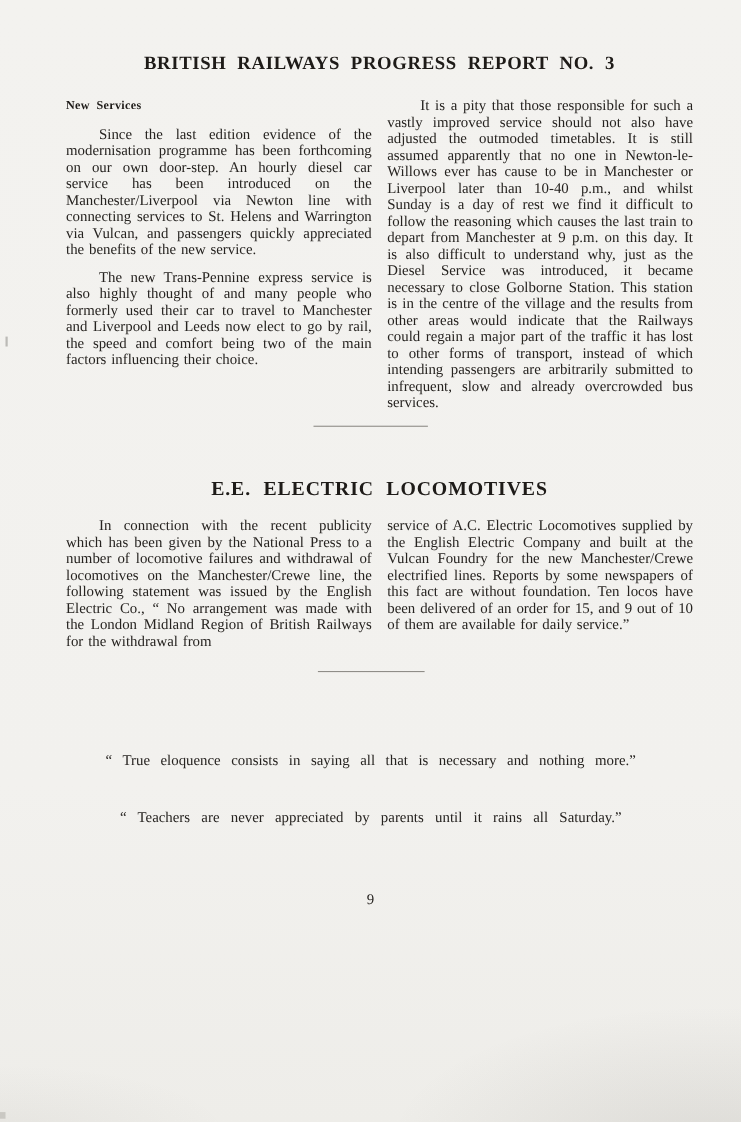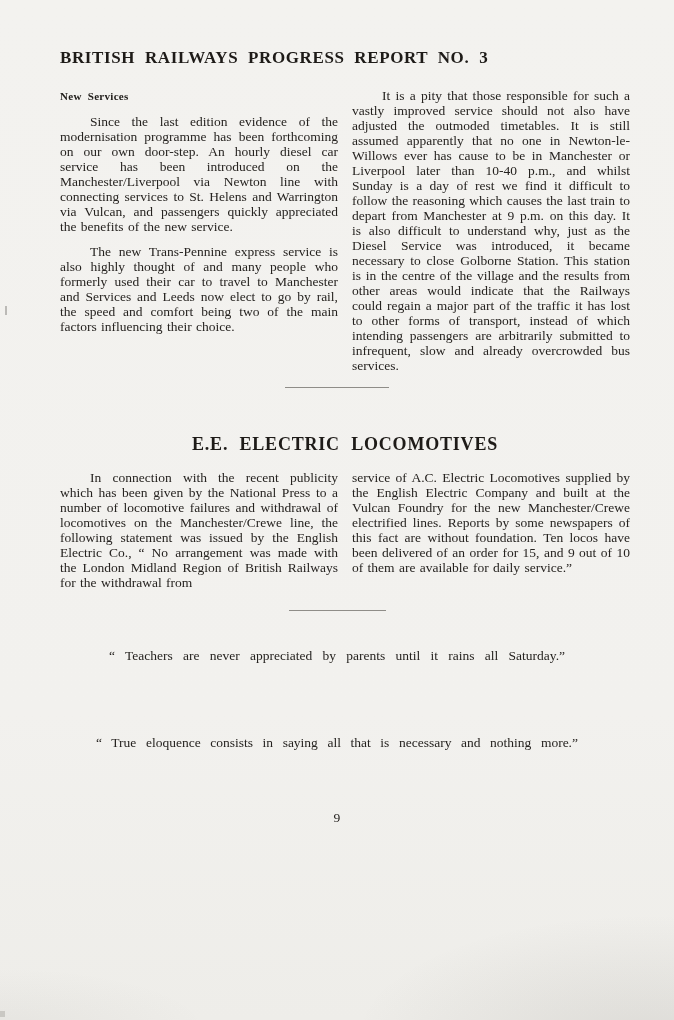--- a/index.html
+++ b/index.html
@@ -19,21 +19,21 @@
       radial-gradient(ellipse 420px 180px at 96% 102%, rgba(70,64,56,0.10), rgba(70,64,56,0) 70%),
       radial-gradient(ellipse 300px 90px at 0% 101%, rgba(70,64,56,0.05), rgba(70,64,56,0) 70%),
       linear-gradient(180deg, #f3f2ef 0%, #f2f1ee 70%, #eeede9 100%);
   }
   .content {
     margin-left: 60px;
     width: 570px;
   }
   .page-title {
     margin-top: 48px;
-    text-align: left;
+    text-align: center;
     font-size: 17px;
     line-height: 20px;
     font-weight: bold;
     letter-spacing: 0.6px;
     word-spacing: 5px;
     color: #1e1b18;
   }
   .columns {
     display: flex;
     gap: 14px;
@@ -110,21 +110,21 @@
 <body>
 
 <div class="page">
 
   <h1 class="page-title content">BRITISH RAILWAYS PROGRESS REPORT NO. 3</h1>
 
   <div class="columns section-one content">
     <div class="col">
       <h2 class="col-heading">New Services</h2>
       <p class="para indent">Since the last edition evidence of the modernisation programme has been forthcoming on our own door-step. An hourly diesel car service has been introduced on the Manchester/Liverpool via Newton line with connecting services to St. Helens and Warrington via Vulcan, and passengers quickly appreciated the benefits of the new service.</p>
-      <p class="para indent">The new Trans-Pennine express service is also highly thought of and many people who formerly used their car to travel to Manchester and Services and Leeds now elect to go by rail, the speed and comfort being two of the main factors influencing their choice.</p>
+      <p class="para indent">The new Trans-Pennine express service is also highly thought of and many people who formerly used their car to travel to Manchester and Liverpool and Leeds now elect to go by rail, the speed and comfort being two of the main factors influencing their choice.</p>
     </div>
     <div class="col">
       <p class="para indent">It is a pity that those responsible for such a vastly improved service should not also have adjusted the outmoded timetables. It is still assumed apparently that no one in Newton-le-Willows ever has cause to be in Manchester or Liverpool later than 10-40 p.m., and whilst Sunday is a day of rest we find it difficult to follow the reasoning which causes the last train to depart from Manchester at 9 p.m. on this day. It is also difficult to understand why, just as the Diesel Service was introduced, it became necessary to close Golborne Station. This station is in the centre of the village and the results from other areas would indicate that the Railways could regain a major part of the traffic it has lost to other forms of transport, instead of which intending passengers are arbitrarily submitted to infrequent, slow and already overcrowded bus services.</p>
     </div>
   </div>
 
   <hr class="rule rule-one">
 
   <h2 class="section-heading content">E.E. ELECTRIC LOCOMOTIVES</h2>
 
@@ -132,22 +132,22 @@
     <div class="col">
       <p class="para indent">In connection with the recent publicity which has been given by the National Press to a number of locomotive failures and withdrawal of locomotives on the Manchester/Crewe line, the following statement was issued by the English Electric Co., “ No arrangement was made with the London Midland Region of British Railways for the withdrawal from</p>
     </div>
     <div class="col">
       <p class="para">service of A.C. Electric Locomotives supplied by the English Electric Company and built at the Vulcan Foundry for the new Manchester/Crewe electrified lines. Reports by some newspapers of this fact are without foundation. Ten locos have been delivered of an order for 15, and 9 out of 10 of them are available for daily service.”</p>
     </div>
   </div>
 
   <hr class="rule rule-two">
 
+  <p class="quote quote-one">“ True eloquence consists in saying all that is necessary and nothing more.”</p>
+
   <p class="quote quote-two">“ Teachers are never appreciated by parents until it rains all Saturday.”</p>
-
-  <p class="quote quote-one">“ True eloquence consists in saying all that is necessary and nothing more.”</p>
 
   <div class="page-number">9</div>
 
   <div class="artifact left-nick"></div>
   <div class="artifact corner-mark"></div>
 
 </div>
 
 </body></html>

